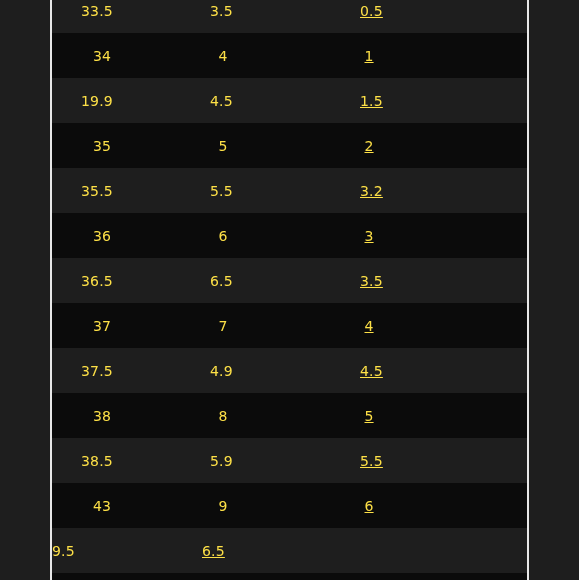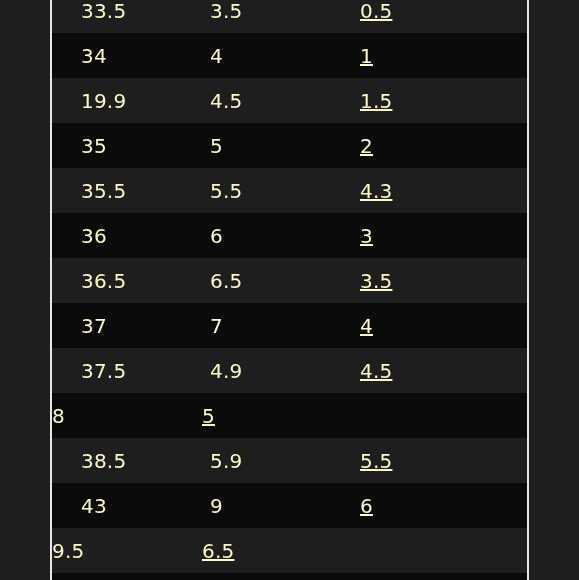--- a/index.html
+++ b/index.html
@@ -58,25 +58,26 @@
   .table-row {
     display: flex;
     align-items: center;
     height: 45px;
     width: 476px;
     box-sizing: border-box;
     background: #1e1e1e;
   }
   .table-row.alt {
     background: #0b0b0b;
+    padding-left: 12px;
   }
 
   .cell {
-    color: #fef9c3;
-    font-size: 20px;
+    color: #fde047;
+    font-size: 14px;
     line-height: 1;
     letter-spacing: 0.2px;
     white-space: nowrap;
     box-sizing: border-box;
   }
   .cell.col-0 { width: 158px; padding-left: 29px; }
   .cell.col-1 { width: 150px; padding-left: 0px; }
   .cell.col-2 { width: 168px; padding-left: 0px; text-decoration: underline; }
 </style>
 </head>
@@ -105,21 +106,21 @@
           <div class="cell col-2">1.5</div>
         </div>
         <div class="table-row alt">
           <div class="cell col-0">35</div>
           <div class="cell col-1">5</div>
           <div class="cell col-2">2</div>
         </div>
         <div class="table-row">
           <div class="cell col-0">35.5</div>
           <div class="cell col-1">5.5</div>
-          <div class="cell col-2">4.3</div>
+          <div class="cell col-2">3.2</div>
         </div>
         <div class="table-row alt">
           <div class="cell col-0">36</div>
           <div class="cell col-1">6</div>
           <div class="cell col-2">3</div>
         </div>
         <div class="table-row">
           <div class="cell col-0">36.5</div>
           <div class="cell col-1">6.5</div>
           <div class="cell col-2">3.5</div>
@@ -128,20 +129,21 @@
           <div class="cell col-0">37</div>
           <div class="cell col-1">7</div>
           <div class="cell col-2">4</div>
         </div>
         <div class="table-row">
           <div class="cell col-0">37.5</div>
           <div class="cell col-1">4.9</div>
           <div class="cell col-2">4.5</div>
         </div>
         <div class="table-row alt">
+          <div class="cell col-0">38</div>
           <div class="cell col-1">8</div>
           <div class="cell col-2">5</div>
         </div>
         <div class="table-row">
           <div class="cell col-0">38.5</div>
           <div class="cell col-1">5.9</div>
           <div class="cell col-2">5.5</div>
         </div>
         <div class="table-row alt">
           <div class="cell col-0">43</div>

